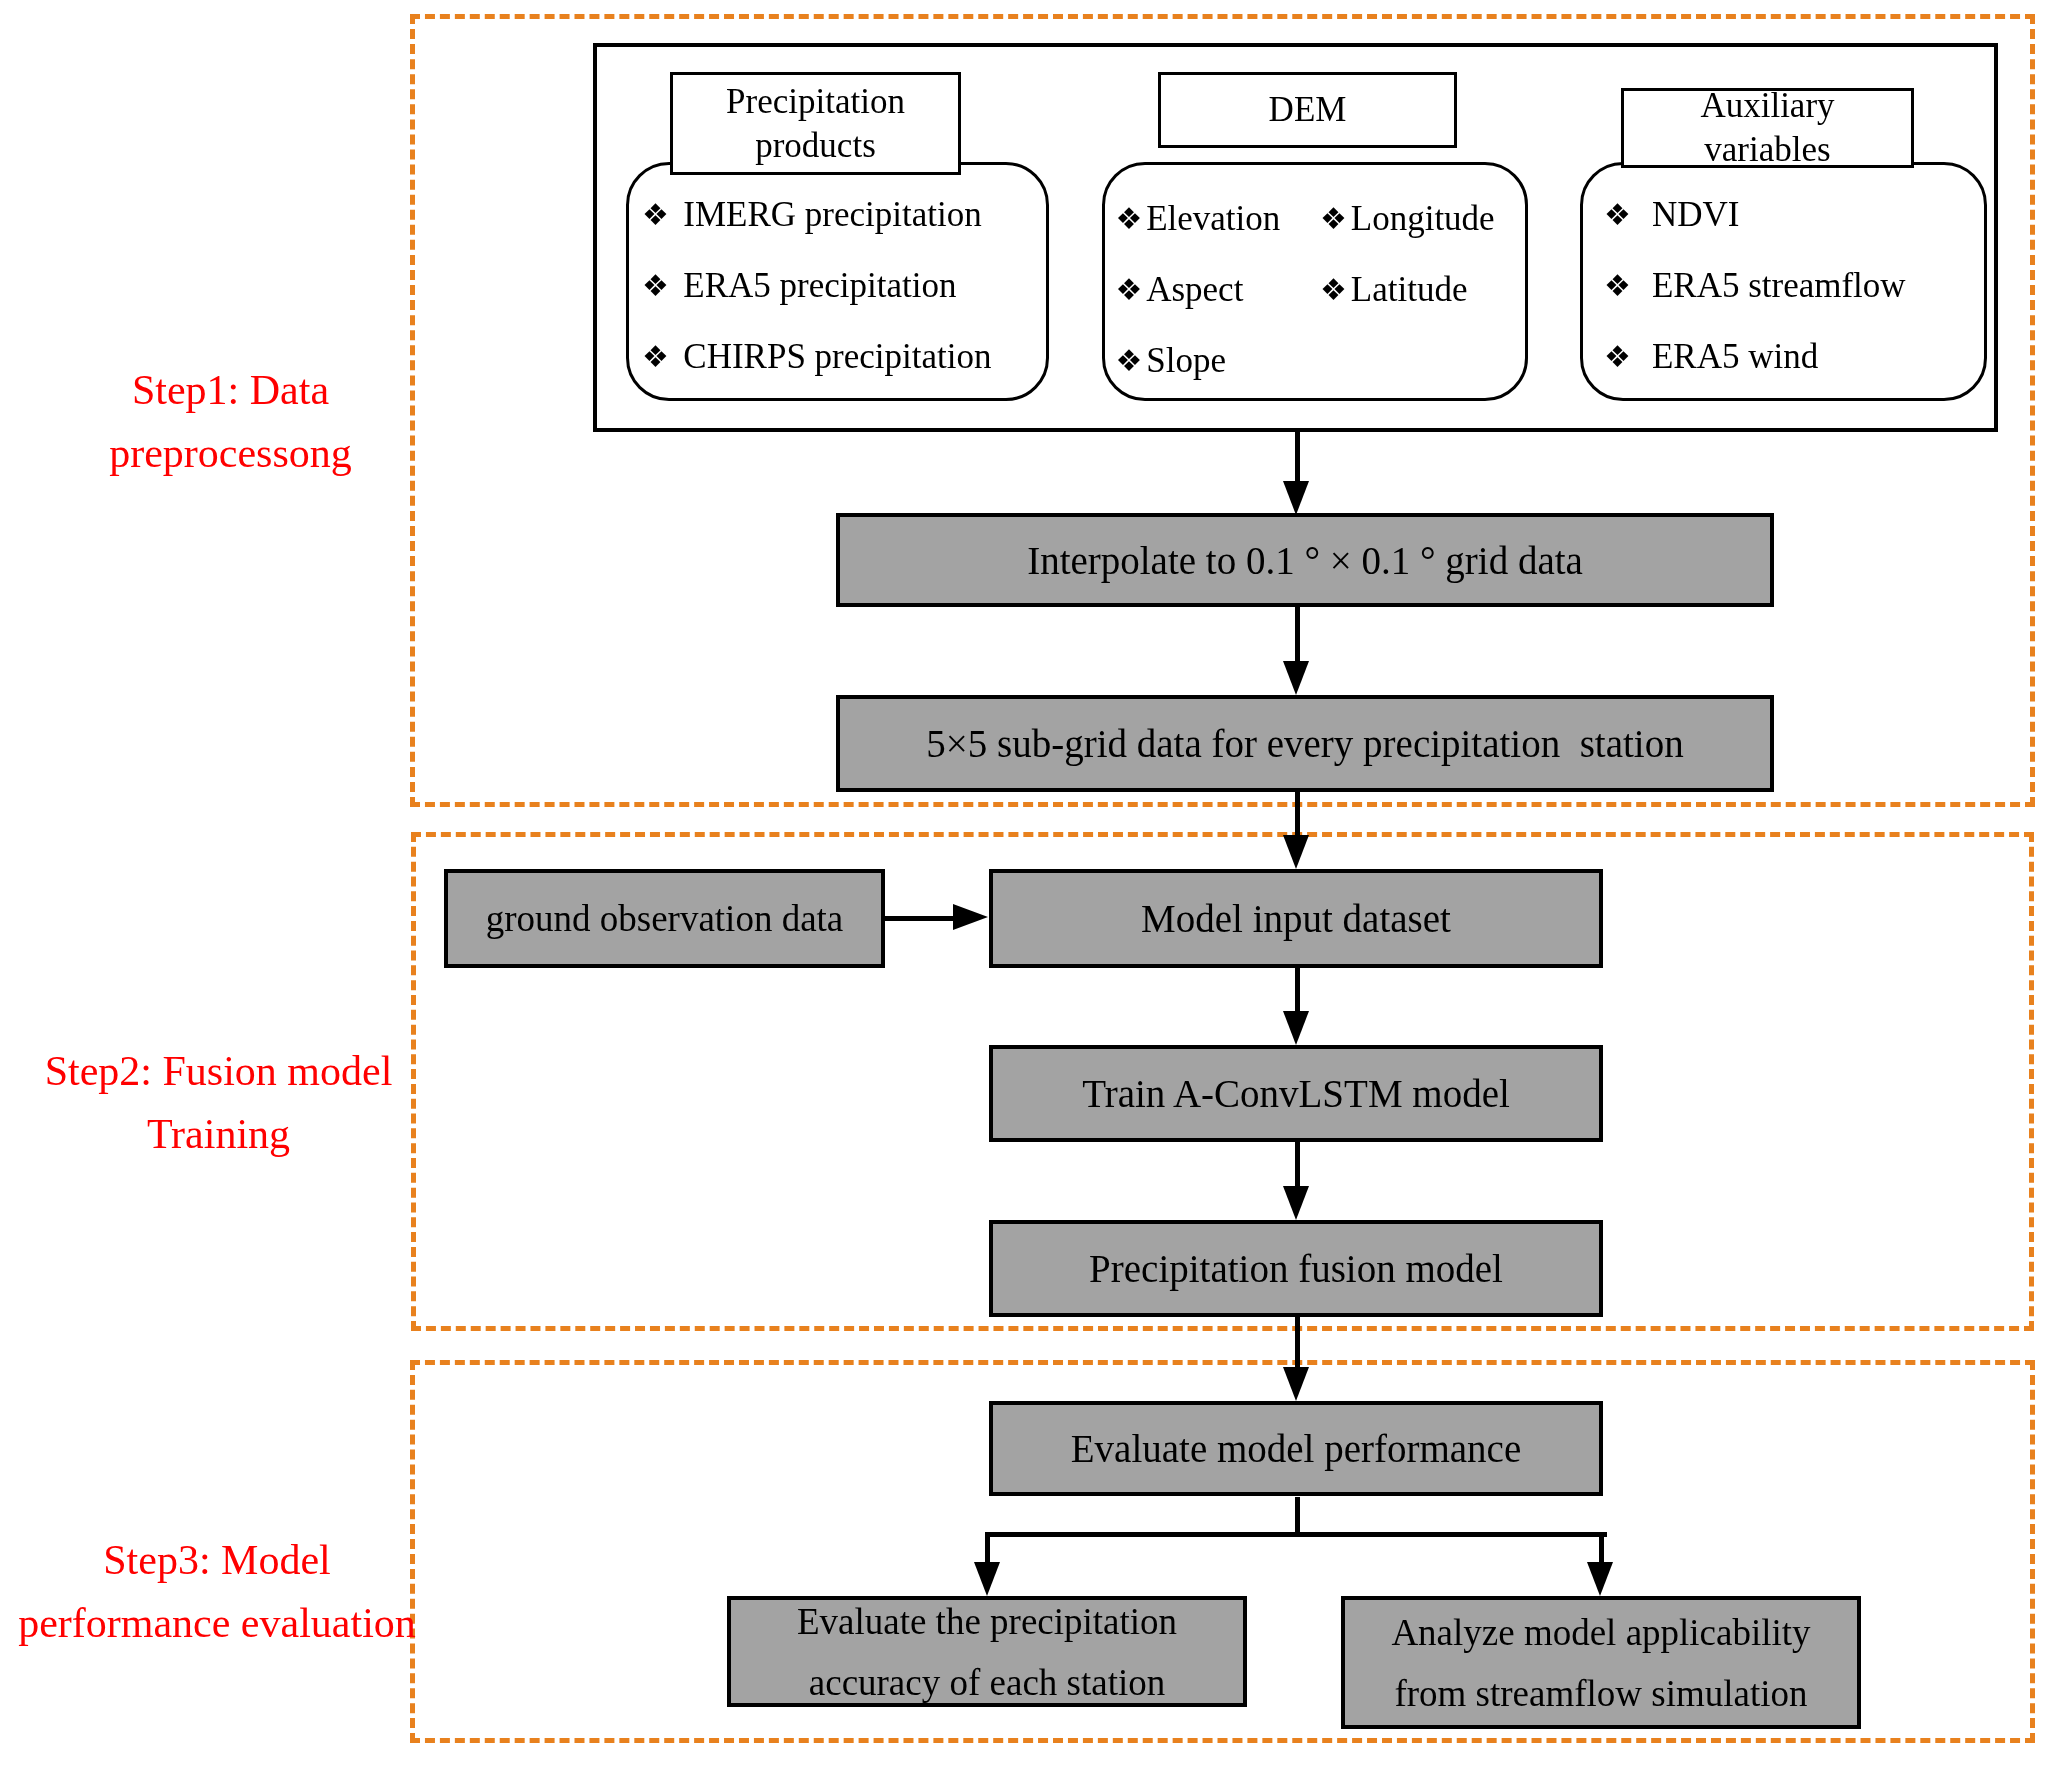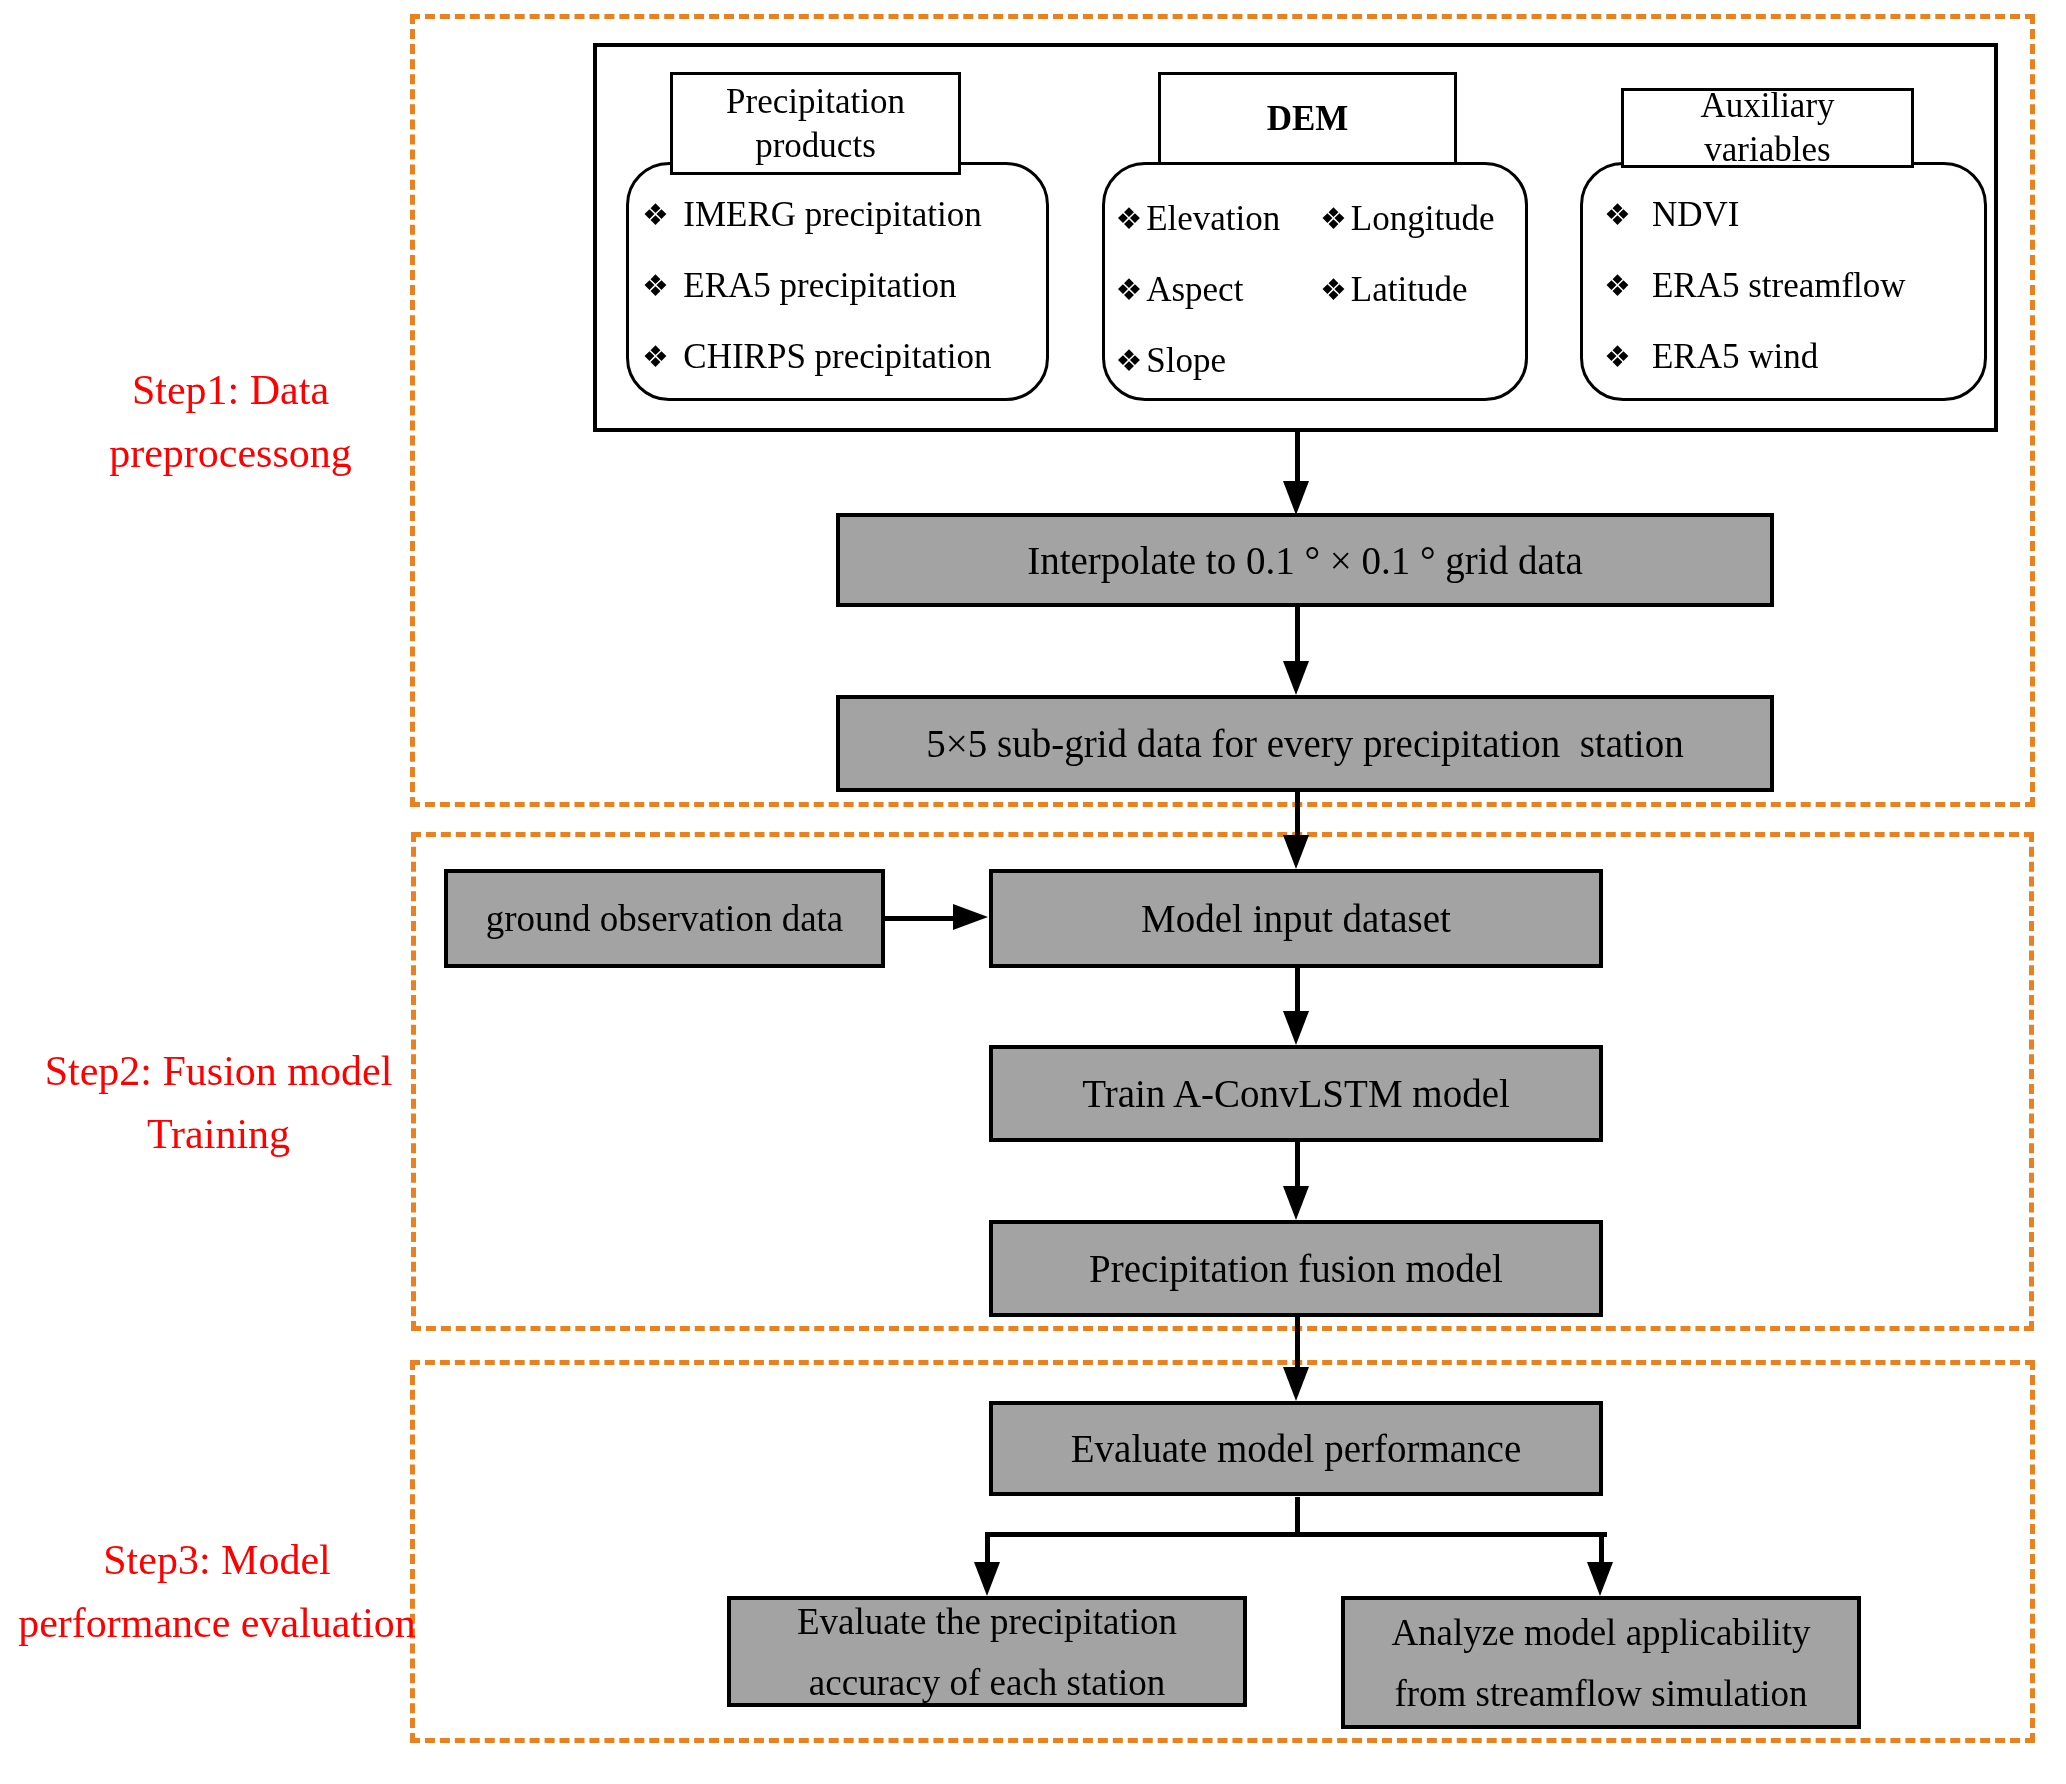--- a/index.html
+++ b/index.html
@@ -92,21 +92,21 @@
     <div class="bullet-row">
       <span class="bullet">❖</span>
       <span>ERA5 precipitation</span>
     </div>
     <div class="bullet-row">
       <span class="bullet">❖</span>
       <span>CHIRPS precipitation</span>
     </div>
   </div>
 
-  <div class="header-box" style="left:1158px;top:72px;width:299px;height:93px;font-weight:bold;">
+  <div class="header-box" style="left:1158px;top:72px;width:299px;height:76px;">
     <div>DEM</div>
   </div>
   <div class="round-box dem" style="left:1102px;top:162px;width:426px;height:239px;">
     <div class="dem-col c1">
       <div class="bullet-row">
         <span class="bullet">❖</span>
         <span>Elevation</span>
       </div>
       <div class="bullet-row">
         <span class="bullet">❖</span>

